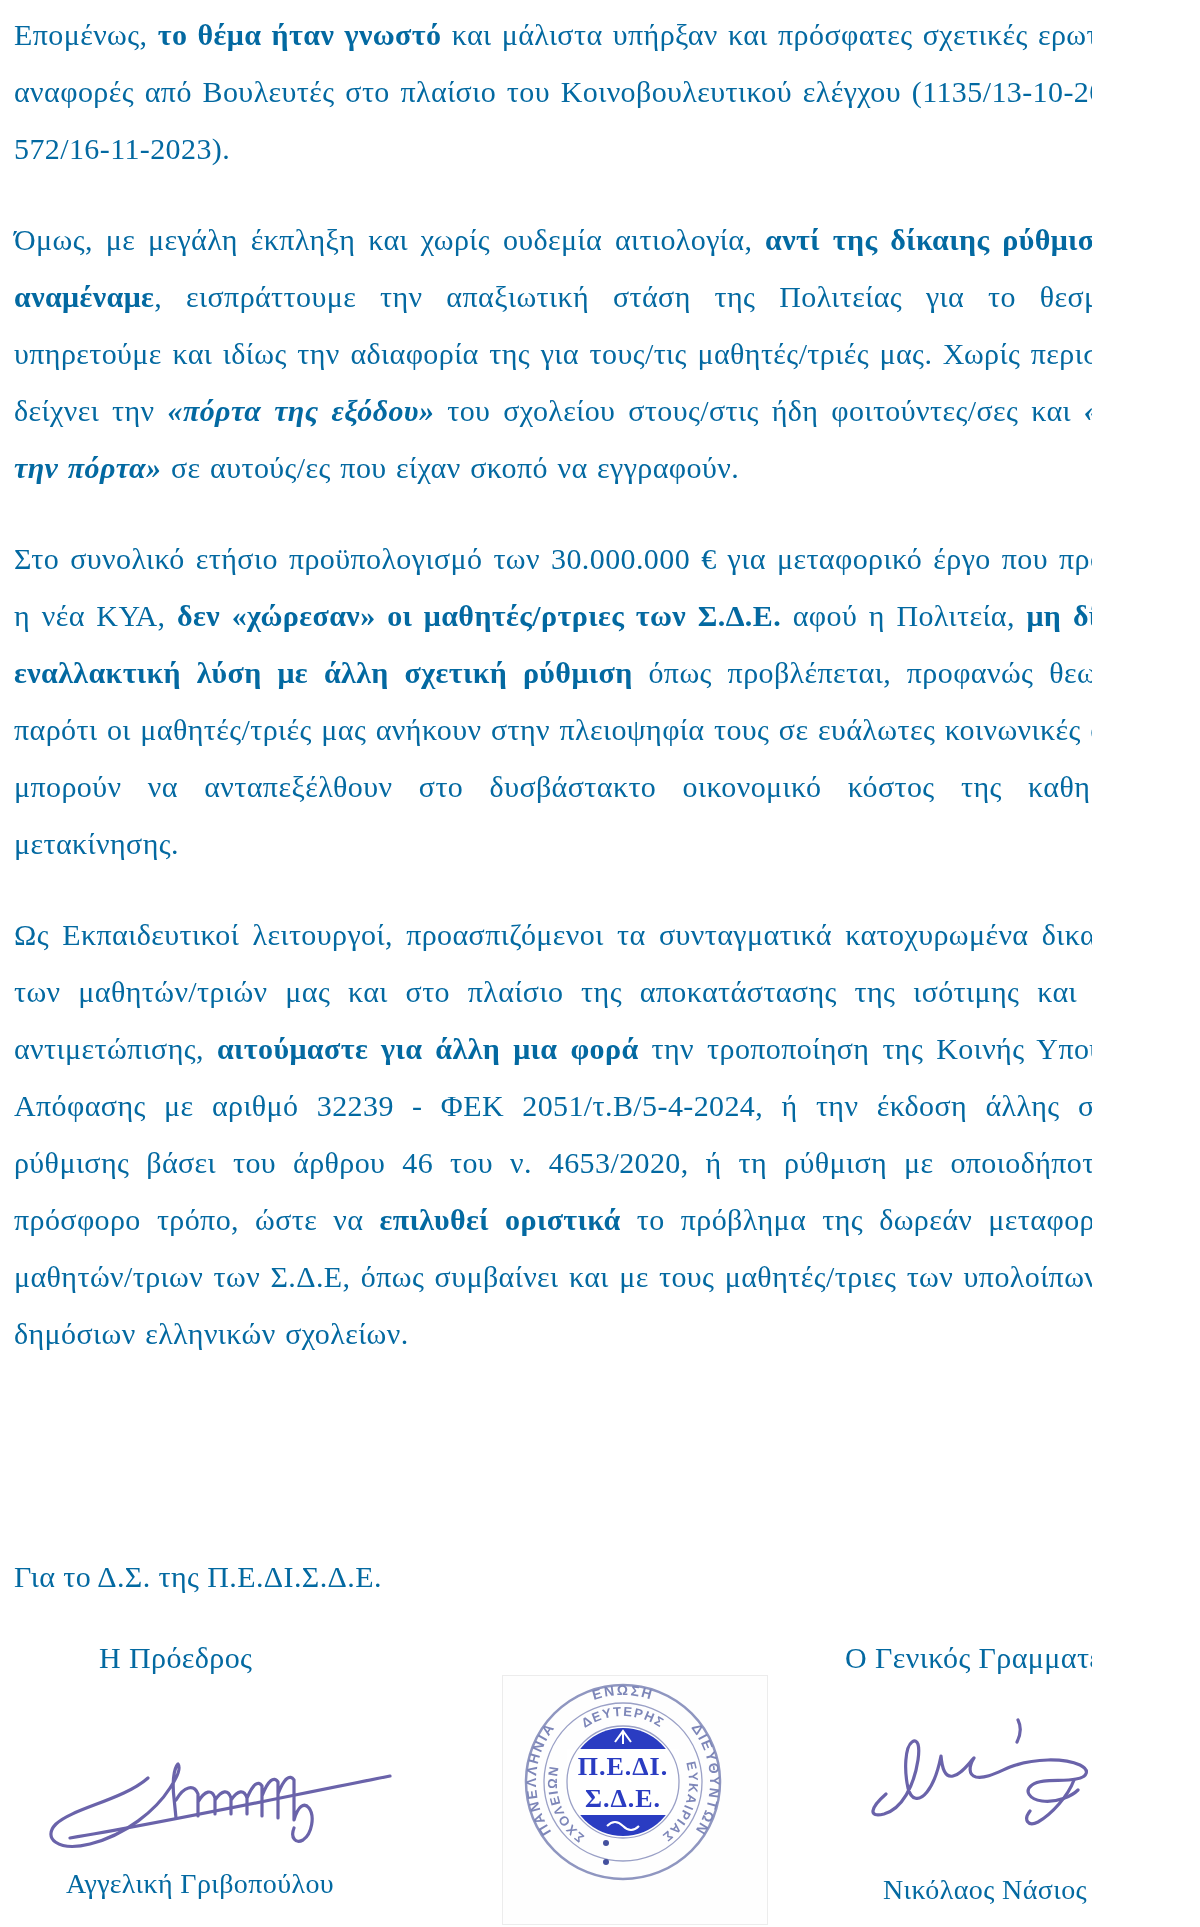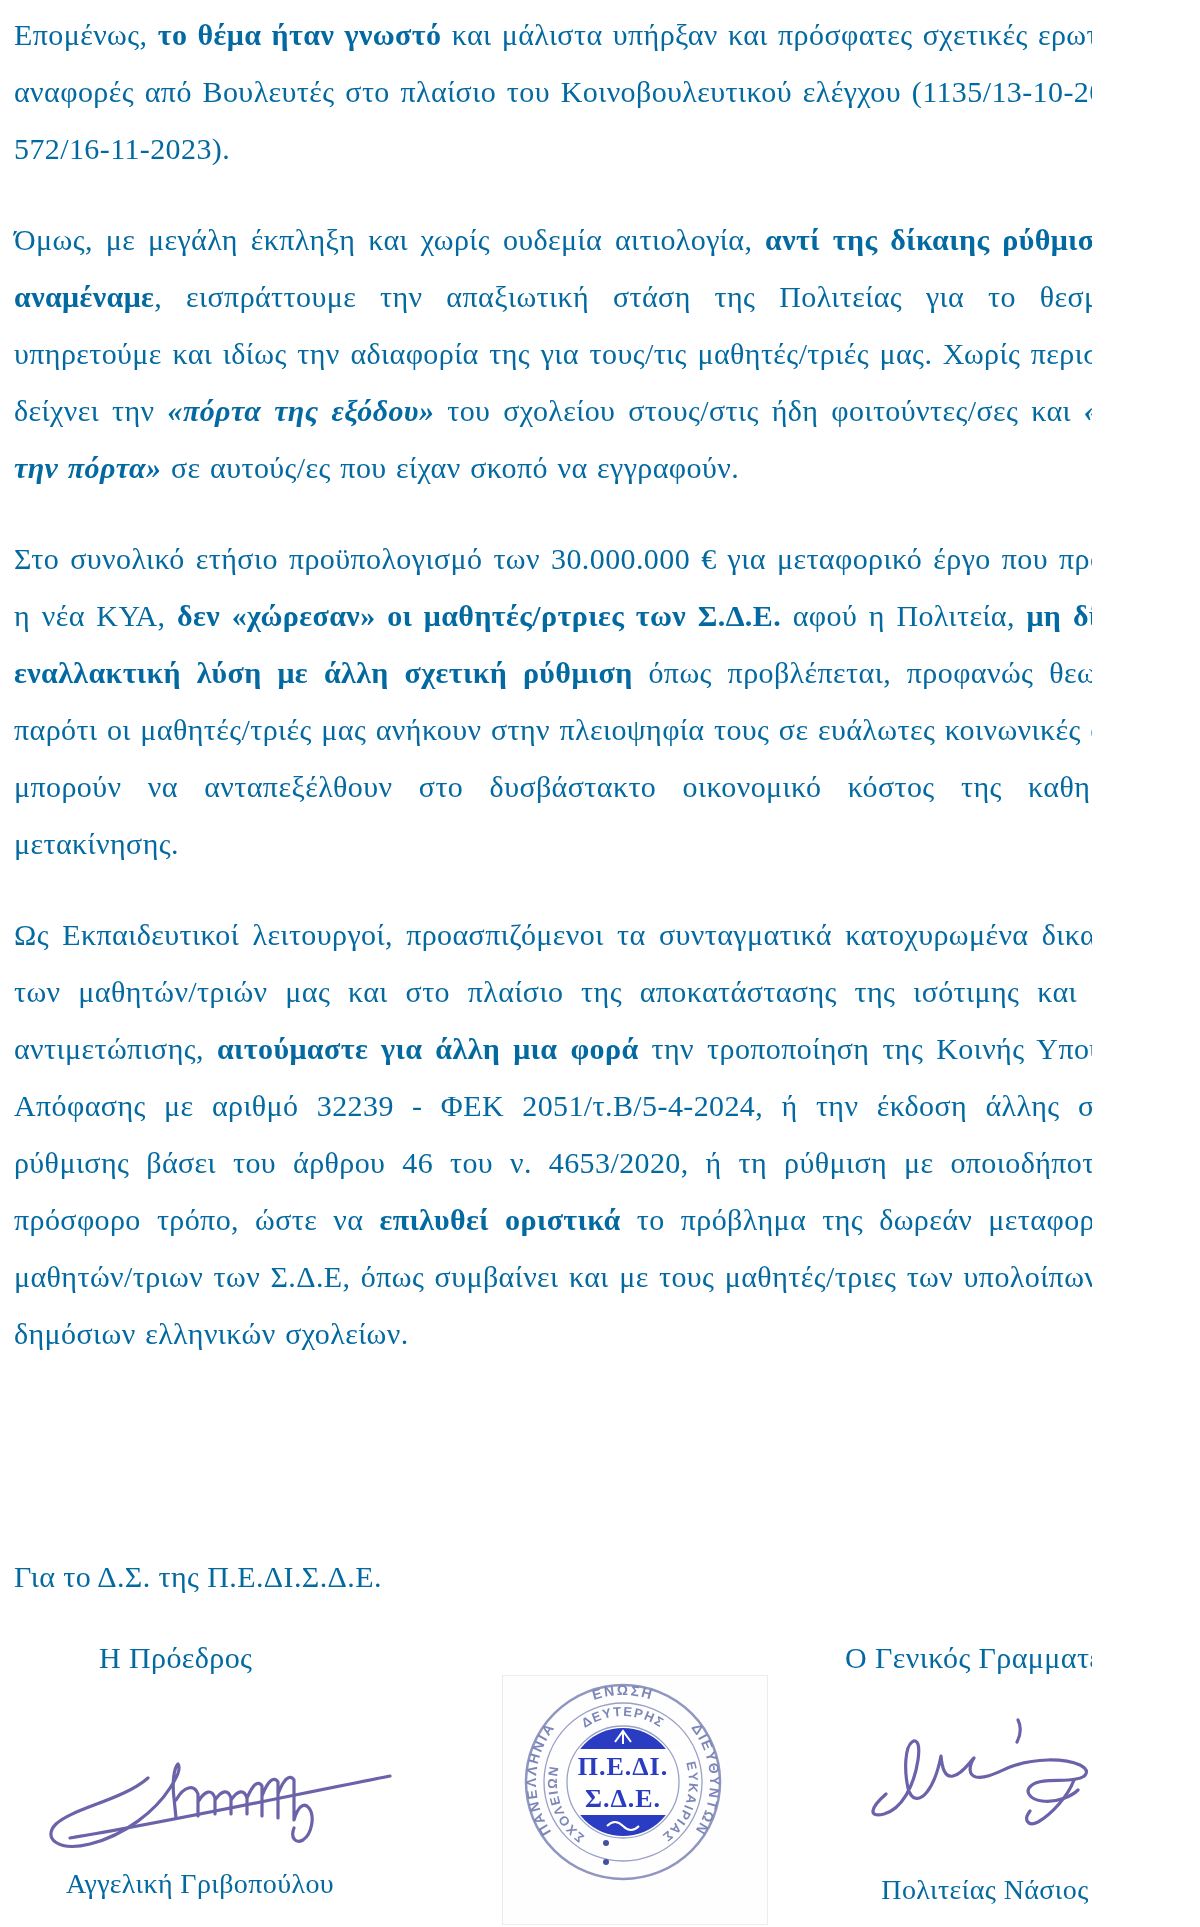--- a/index.html
+++ b/index.html
@@ -112,15 +112,15 @@
 
   <svg class="sig-svg sig-right-svg" width="270" height="145" viewBox="0 0 270 145">
     <g fill="none" stroke="#6a63aa" stroke-width="3.2" stroke-linecap="round" stroke-linejoin="round">
       <path d="M 180 22 C 183 28 183 36 179 44"></path>
       <path d="M 48 96 C 32 110 30 120 46 116 C 64 111 76 88 80 62 C 82 48 80 40 74 44 C 67 49 66 72 70 90 C 73 102 81 104 89 94 C 97 84 101 68 103 58 C 104 70 107 80 115 78 C 124 76 130 66 136 60 C 131 68 130 77 138 79 C 148 81 160 74 172 69 C 196 60 226 60 242 67 C 252 72 250 79 238 81 C 224 84 204 80 194 87 C 186 93 191 101 204 103 C 219 105 234 98 240 92"></path>
       <path d="M 236 82 C 230 98 214 116 200 124 C 190 129 185 122 192 113"></path>
     </g>
   </svg>
 
   <div class="sig-name name-left">Αγγελική Γριβοπούλου</div>
-  <div class="sig-name name-right">Πολιτείας Νάσιος</div>
+  <div class="sig-name name-right">Νικόλαος Νάσιος</div>
 
 </div>
 
 </body></html>

